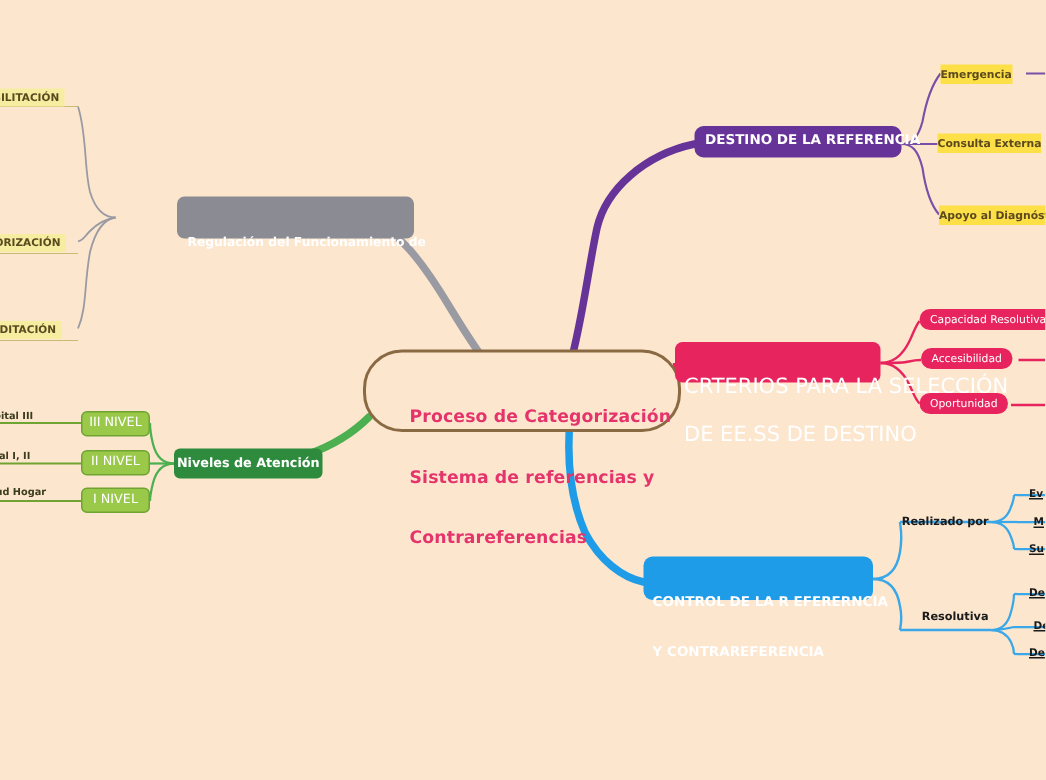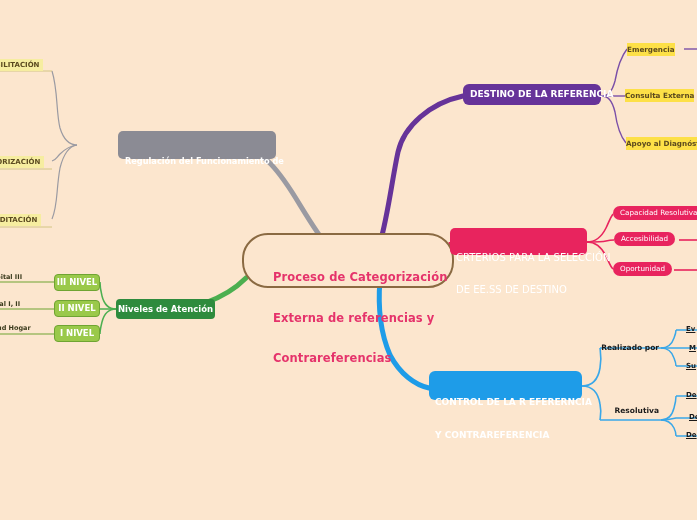--- a/index.html
+++ b/index.html
@@ -79,21 +79,21 @@
 
   
   .pink-main {
     left: 450px;
     top: 228px;
     width: 137px;
     height: 27px;
     background: #e8245e;
     color: #ffffff;
     border-radius: 5px;
-    font-size: 10px;
+    font-size: 14px;
     font-weight: normal;
     line-height: 10.5px;
     padding: 4px 0 0 6px;
   }
 
   
   .blue-main {
     left: 429px;
     top: 371px;
     width: 153px;
@@ -124,21 +124,21 @@
 
   
   .green-level {
     width: 46px;
     height: 17px;
     background: #9ac94a;
     color: #ffffff;
     border: 1.5px solid #6fa432;
     border-radius: 4px;
     font-size: 8.5px;
-    font-weight: bold;
+    font-weight: normal;
     line-height: 14px;
     text-align: center;
     box-sizing: border-box;
   }
 
   
   .yellow-leaf {
     background: #f6eda0;
     color: #5b4a20;
     font-size: 7px;
@@ -259,21 +259,21 @@
     <path d="M 116 309 C 108 309 104 309 100 309 C 98 309 97 309 96 309" fill="none" stroke="#4caf50" stroke-width="1.5"></path>
     <path d="M 116 309 C 108 309 104 314 102 322 C 100 330 100 332 100 334" fill="none" stroke="#4caf50" stroke-width="1.5"></path>
 
     <line x1="0" y1="282" x2="55" y2="282" stroke="#6fa432" stroke-width="1.2"></line>
     <line x1="0" y1="309" x2="55" y2="309" stroke="#6fa432" stroke-width="1.2"></line>
     <line x1="0" y1="334" x2="55" y2="334" stroke="#6fa432" stroke-width="1.2"></line>
   </svg>
 
   <div class="node central">
     <div>Proceso de Categorización</div>
-    <div>Externa de referencias y</div>
+    <div>Sistema de referencias y</div>
     <div>Contrareferencias</div>
   </div>
 
   <div class="node grey-main">
     <div>Regulación del Funcionamiento de</div>
   </div>
 
   <div class="node yellow-leaf" style="left:-20px; top:59px;">HABILITACIÓN</div>
   <div class="node yellow-leaf" style="left:-33px; top:156px;">CATEGORIZACIÓN</div>
   <div class="node yellow-leaf" style="left:-25px; top:214px;">ACREDITACIÓN</div>

